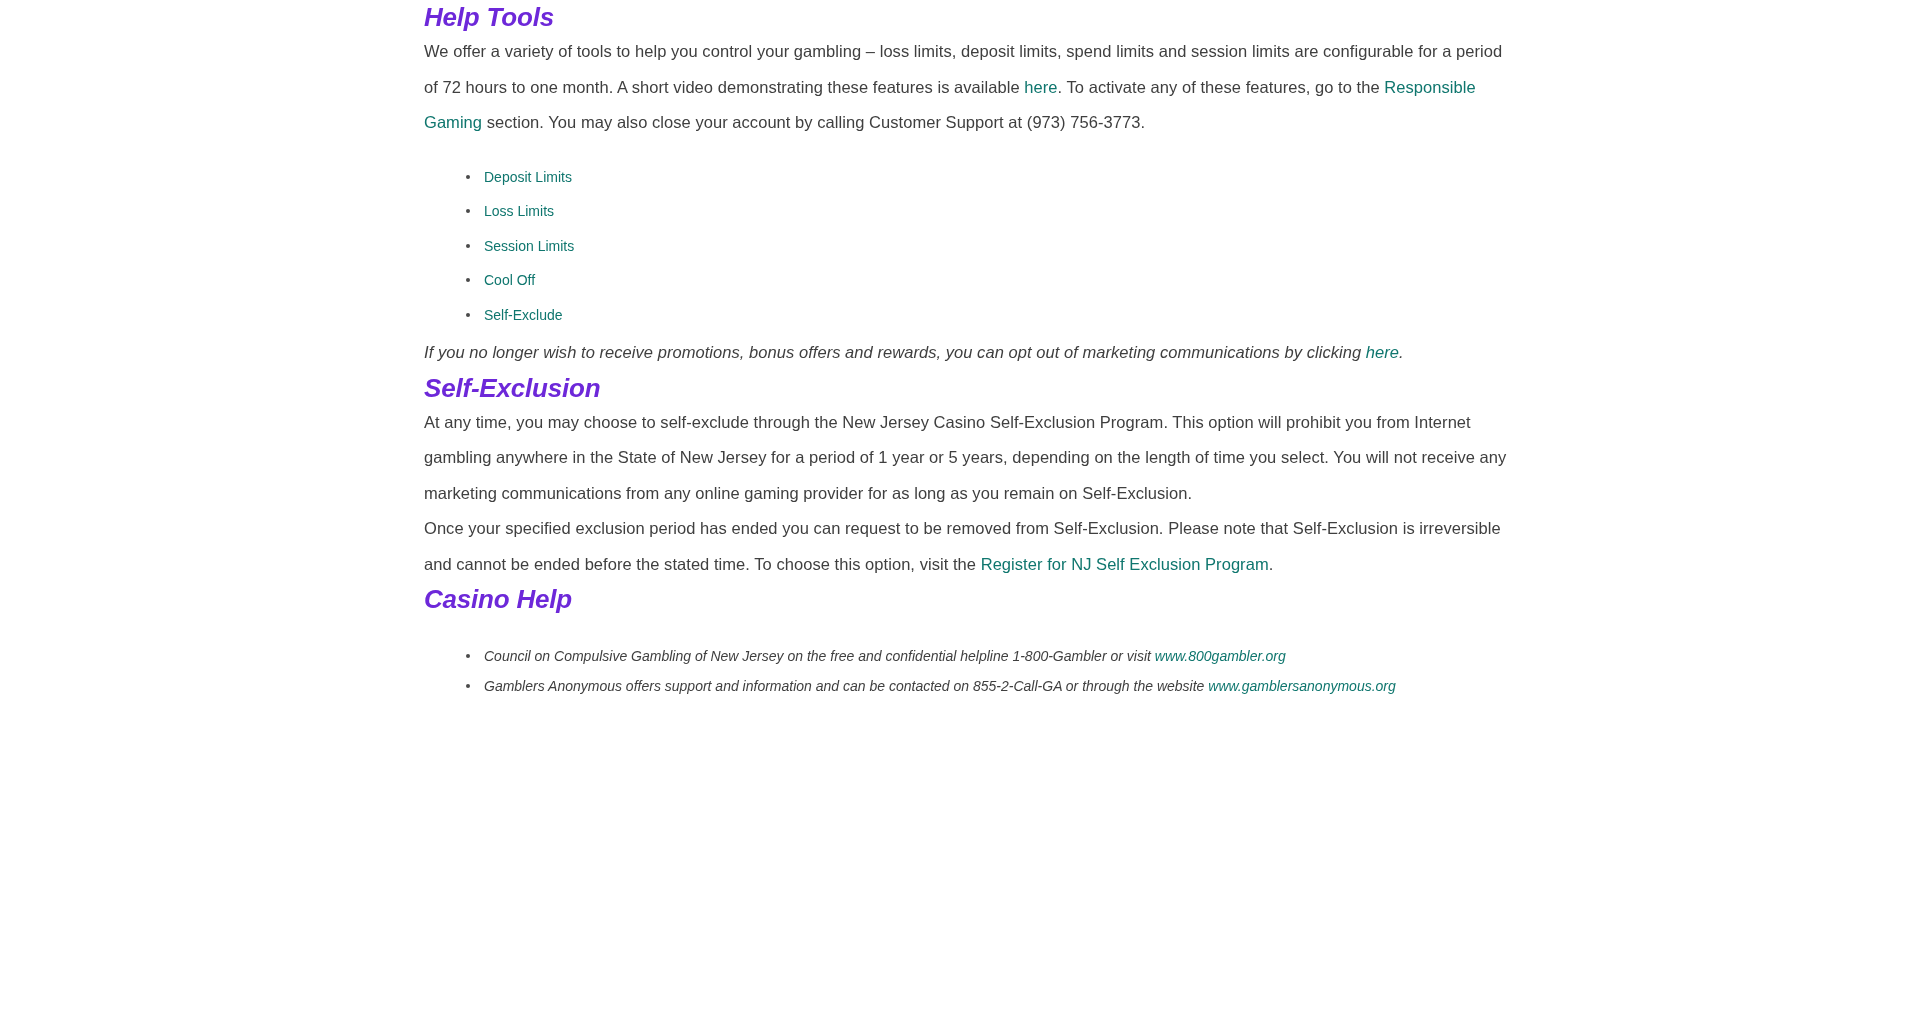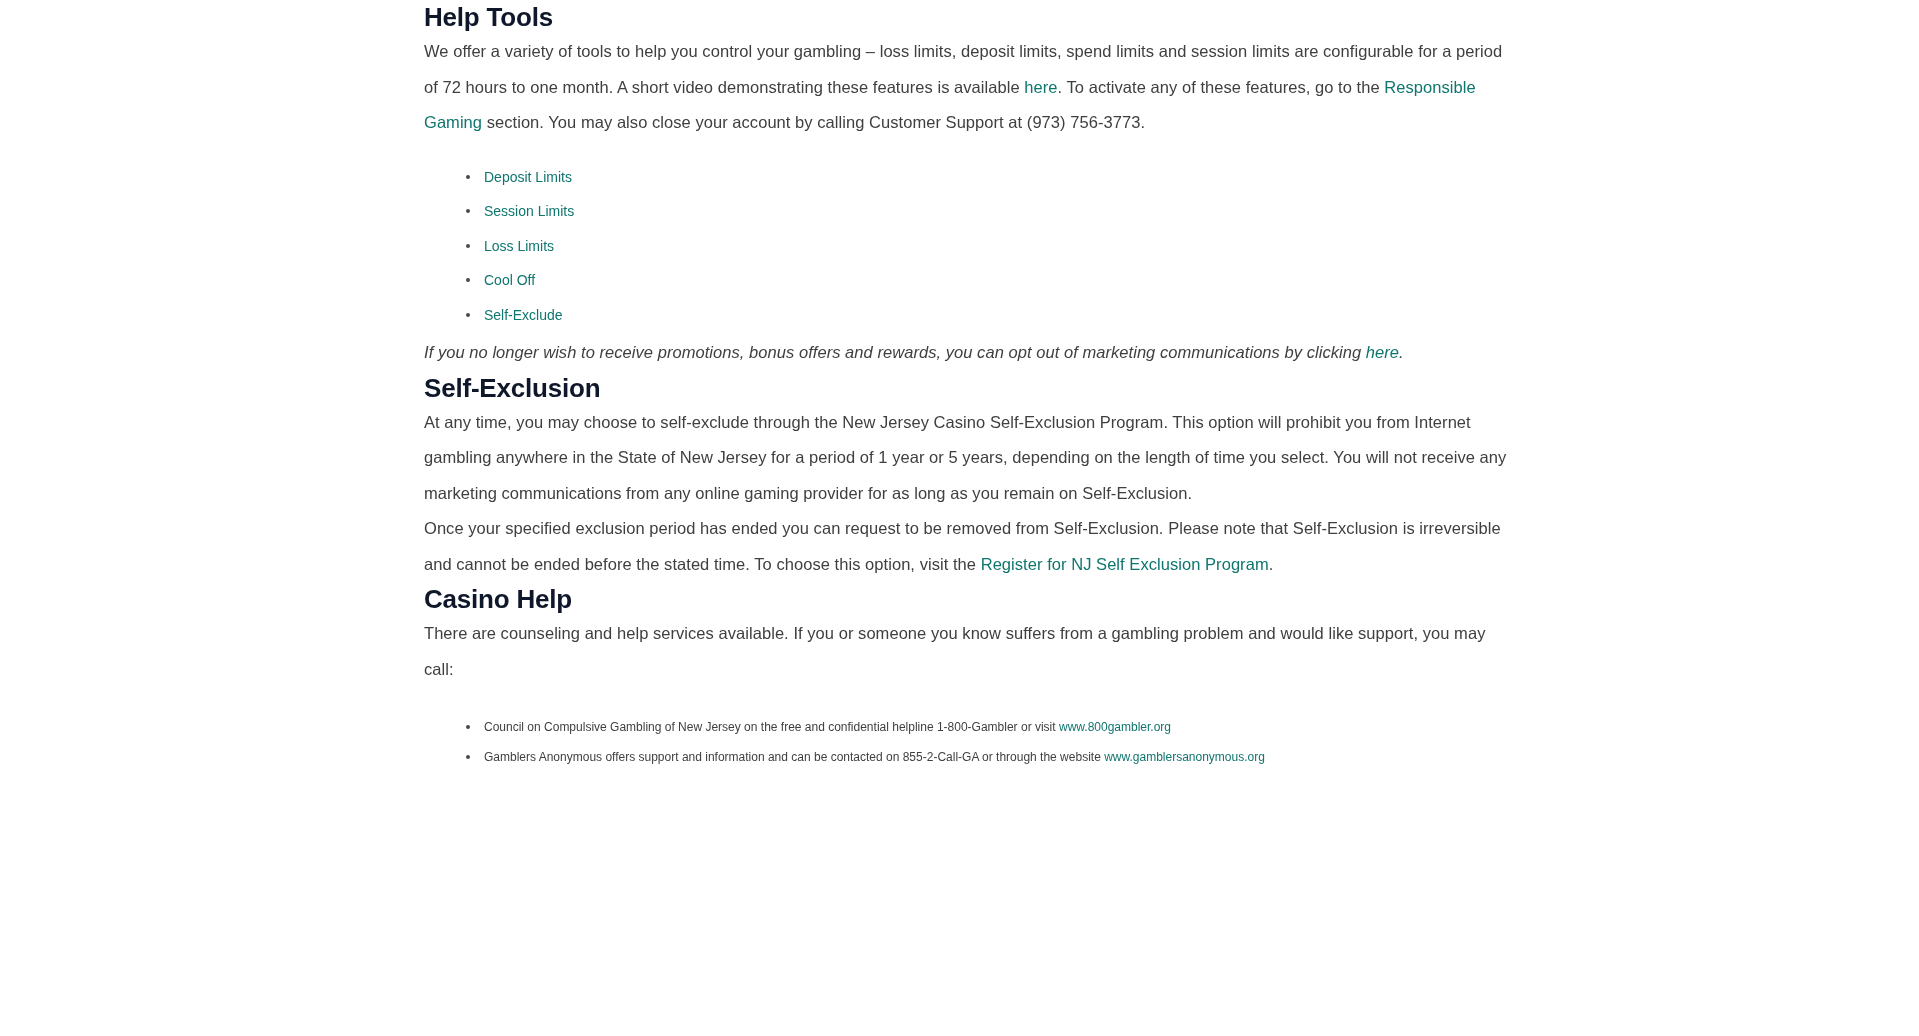--- a/index.html
+++ b/index.html
@@ -24,25 +24,26 @@
   .content {
     position: absolute;
     left: 424px;
     top: 0px;
     width: 1090px;
   }
   h2.section-heading {
     font-family: "Liberation Sans", sans-serif;
     font-size: 26px;
     font-weight: bold;
-    color: #0f172a;
+    color: #6d28d9;
     margin: 0;
     padding: 0;
     line-height: 34px;
     letter-spacing: -0.2px;
+    font-style: italic;
   }
   .h-help-tools { margin-top: 8px; }
   .h-self-exclusion { margin-top: 50px; }
   .h-further-help { margin-top: 52px; }
 
   p.body-text {
     font-size: 16.5px;
     line-height: 35.5px;
     color: #3f3f3f;
     margin: 0;
@@ -84,25 +85,26 @@
     border-radius: 50%;
     background: #4a4a4a;
   }
   ul.help-list {
     margin: 26px 0 0 0;
     padding: 0 0 0 42px;
     list-style: none;
   }
   ul.help-list > li {
     position: relative;
-    font-size: 12px;
+    font-size: 14px;
     line-height: 28.5px;
     padding-left: 18px;
     margin-bottom: 1px;
     color: #3f3f3f;
+    font-style: italic;
   }
   ul.help-list > li::before {
     content: "";
     position: absolute;
     left: 0;
     top: 12px;
     width: 4px;
     height: 4px;
     border-radius: 50%;
     background: #4a4a4a;
@@ -115,41 +117,40 @@
   <div class="content">
 
     <h2 class="section-heading h-help-tools">Help Tools</h2>
 
     <p class="body-text p-intro">
       <span>We offer a variety of tools to help you control your gambling – loss limits, deposit limits, spend limits and session limits are configurable for a period of 72 hours to one month. A short video demonstrating these features is available </span><a class="inline-link" href="#">here</a><span>. To activate any of these features, go to the </span><a class="inline-link" href="#">Responsible Gaming</a><span> section. You may also close your account by calling Customer Support at (973) 756-3773.</span>
     </p>
 
     <ul class="link-list">
       <li><a class="list-link" href="#">Deposit Limits</a></li>
+      <li><a class="list-link" href="#">Loss Limits</a></li>
       <li><a class="list-link" href="#">Session Limits</a></li>
-      <li><a class="list-link" href="#">Loss Limits</a></li>
       <li><a class="list-link" href="#">Cool Off</a></li>
       <li><a class="list-link" href="#">Self-Exclude</a></li>
     </ul>
 
     <p class="body-text p-optout">
       <span>If you no longer wish to receive promotions, bonus offers and rewards, you can opt out of marketing communications by clicking </span><a class="inline-link" href="#">here</a><span>.</span>
     </p>
 
     <h2 class="section-heading h-self-exclusion">Self-Exclusion</h2>
 
     <p class="body-text p-se-1">At any time, you may choose to self-exclude through the New Jersey Casino Self-Exclusion Program. This option will prohibit you from Internet gambling anywhere in the State of New Jersey for a period of 1 year or 5 years, depending on the length of time you select. You will not receive any marketing communications from any online gaming provider for as long as you remain on Self-Exclusion.</p>
 
     <p class="body-text p-se-2">
       <span>Once your specified exclusion period has ended you can request to be removed from Self-Exclusion. Please note that Self-Exclusion is irreversible and cannot be ended before the stated time. To choose this option, visit the </span><a class="inline-link" href="#">Register for NJ Self Exclusion Program</a><span>.</span>
     </p>
 
     <h2 class="section-heading h-further-help">Casino Help</h2>
 
-    <p class="body-text p-fh-1">There are counseling and help services available. If you or someone you know suffers from a gambling problem and would like support, you may call:</p>
 
     <ul class="help-list">
       <li><span>Council on Compulsive Gambling of New Jersey on the free and confidential helpline 1-800-Gambler or visit </span><a class="inline-link" href="#">www.800gambler.org</a></li>
       <li><span>Gamblers Anonymous offers support and information and can be contacted on 855-2-Call-GA or through the website </span><a class="inline-link" href="#">www.gamblersanonymous.org</a></li>
     </ul>
 
   </div>
 </div>
 
 </body></html>

